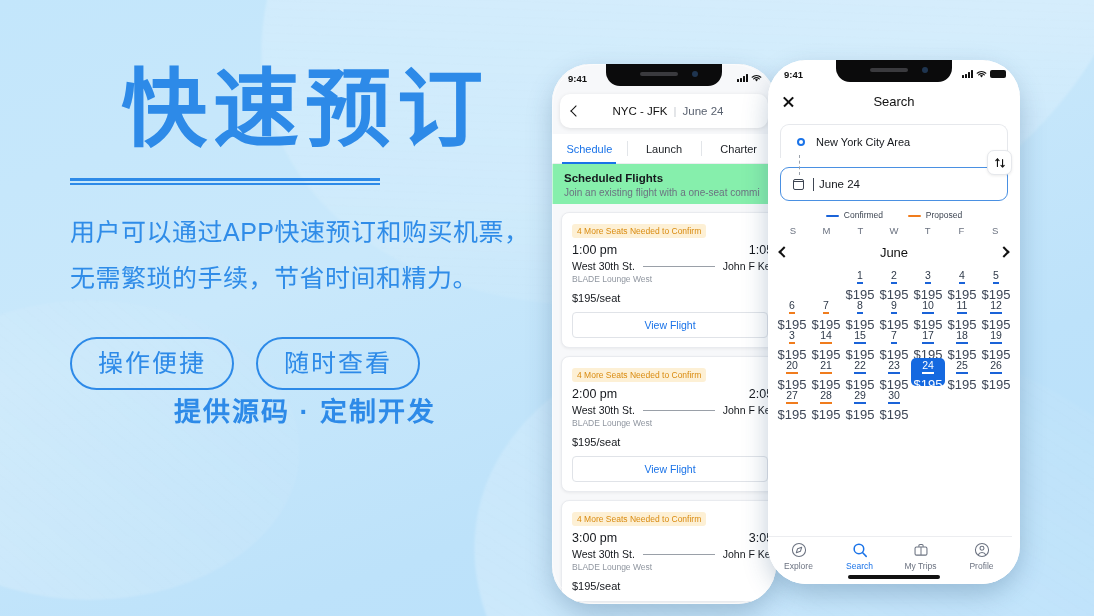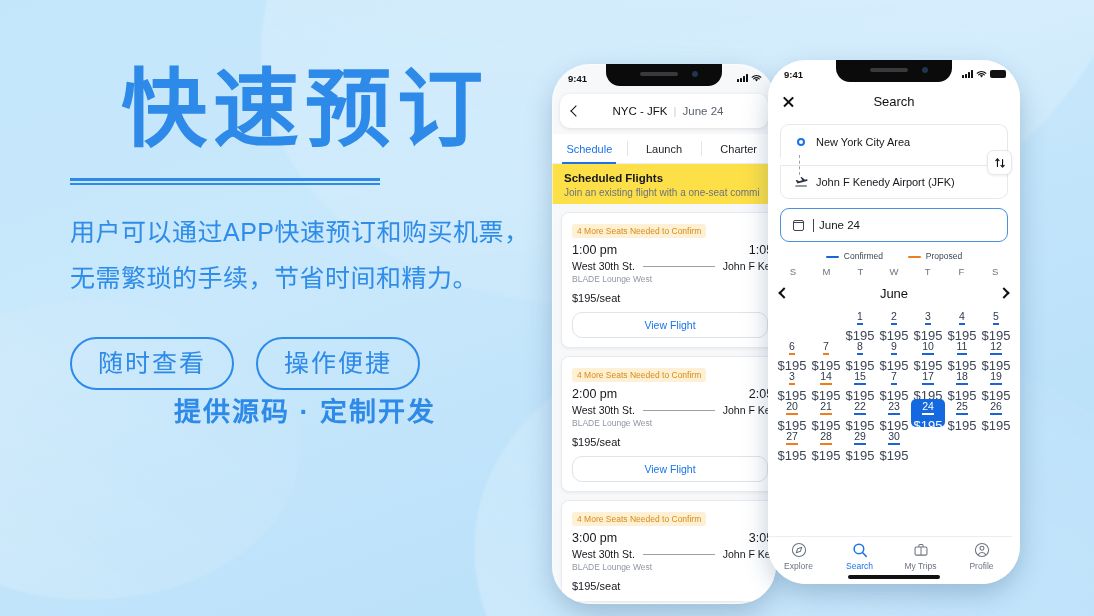--- a/index.html
+++ b/index.html
@@ -225,21 +225,21 @@
     content: ""; position: absolute; left: 0; top: 7px; bottom: 7px;
     width: 1px; background: #e2e5e9;
   }
   .lp-tab.active { color: #1a73e8; font-weight: 500; }
   .lp-tab.active::after {
     content: ""; position: absolute;
     left: 14%; right: 14%; bottom: -1px; height: 2px;
     background: #1a73e8;
   }
 
-  .lp-section { background: #fde047; padding: 8px 12px 6px 12px; }
+  .lp-section { background: #86efac; padding: 8px 12px 6px 12px; }
   .lp-h2 { font-size: 11.5px; font-weight: bold; color: #15181d; }
   .lp-sub { font-size: 10px; color: #6b7280; margin-top: 3px; white-space: nowrap; }
 
   .flight-card {
     background: #fff;
     margin: 8px 9px 0 9px;
     border-radius: 8px;
     border: 1px solid #e9ebef;
     box-shadow: 0 1px 3px rgba(0,0,0,0.06);
     padding: 7px 10px 9px 10px;
@@ -265,21 +265,21 @@
   }
   .fc-line { flex: 1; height: 1px; background: #9aa0a8; margin: 0 8px; min-width: 34px; }
   .fc-sublabels {
     display: flex; justify-content: space-between;
     font-size: 8.5px; color: #9096a0; margin-top: 2px;
   }
   .fc-price { font-size: 11px; color: #15181d; margin-top: 8px; }
   .fc-btn {
     margin-top: 8px;
     border: 1px solid #e0e3e8;
-    border-radius: 10px;
+    border-radius: 4px;
     text-align: center;
     font-size: 10.5px;
     color: #1a73e8;
     padding: 6px 0;
     font-weight: 500;
     cursor: pointer;
     width: 196px;
   }
 
   
@@ -434,22 +434,22 @@
 
   <div class="left-pane">
     <div class="headline">快速预订</div>
     <div class="rule-wrap">
       <div class="rule-top"></div>
       <div class="rule-gap"></div>
       <div class="rule-bot"></div>
     </div>
     <div class="subcopy">用户可以通过APP快速预订和购买机票，无需繁琐的手续，节省时间和精力。</div>
     <div class="pill-row">
+      <div class="pill">操作便捷</div>
       <div class="pill">随时查看</div>
-      <div class="pill">操作便捷</div>
     </div>
     <div class="tagline">提供源码 · 定制开发</div>
   </div>
 
   <div class="phone" id="phone-left">
     <div class="phone-inner">
       <div class="notch">
         <div class="speaker"></div>
           <div class="cam"></div>
       </div>
@@ -582,29 +582,20 @@
         </div>
 
         <div class="search-block">
           <div class="search-row top">
             <span class="row-ico">
                 <span class="dot-o"></span>
               </span>
             <span>New York City Area</span>
           </div>
           <div class="dash-connector"></div>
-          <div class="search-row bot">
-            <span class="row-ico">
-              <svg width="14" height="12" viewBox="0 0 16 14">
-                <path d="M1.8 5.0 L3.4 4.6 L5.6 6.2 L9.6 5.1 L7.4 1.6 L8.7 1.2 L12.6 4.4 L14.4 3.9 A0.95 0.95 0 0 1 14.9 5.75 L3.9 8.7 Z" fill="#2b3440"></path>
-                <rect x="1.3" y="11.1" width="13.6" height="1.25" rx="0.6" fill="#2b3440"></rect>
-              </svg>
-            </span>
-            <span>John F Kenedy Airport (JFK)</span>
-          </div>
           <div class="swap-btn">
             <svg width="12" height="12" viewBox="0 0 14 14">
               <path d="M4 2.2 L4 11 M4 2.2 L2.1 4.3 M4 2.2 L5.9 4.3" stroke="#111" stroke-width="1.3" fill="none" stroke-linecap="round" stroke-linejoin="round"></path>
               <path d="M10 11.8 L10 3 M10 11.8 L8.1 9.7 M10 11.8 L11.9 9.7" stroke="#111" stroke-width="1.3" fill="none" stroke-linecap="round" stroke-linejoin="round"></path>
             </svg>
           </div>
         </div>
 
         <div class="date-field">
           <span class="cal-ico"></span>

